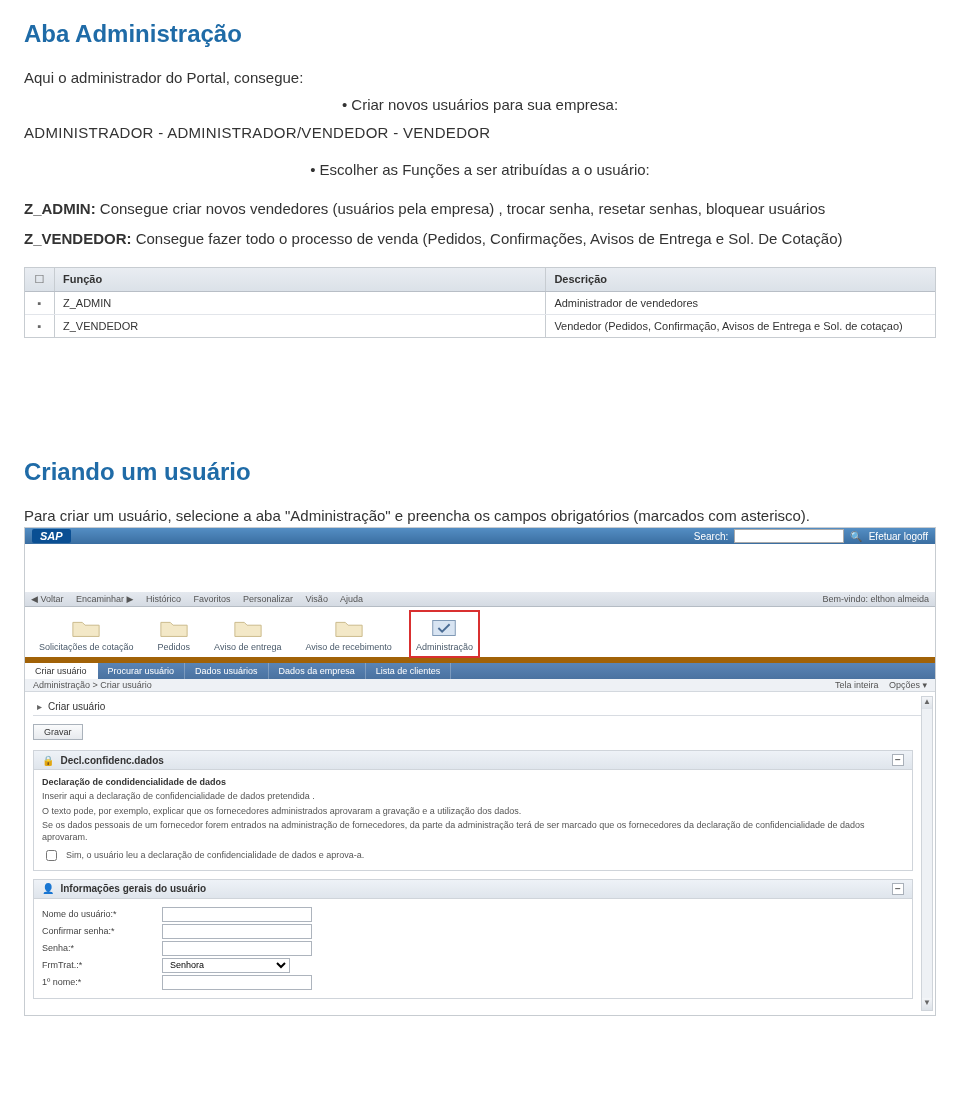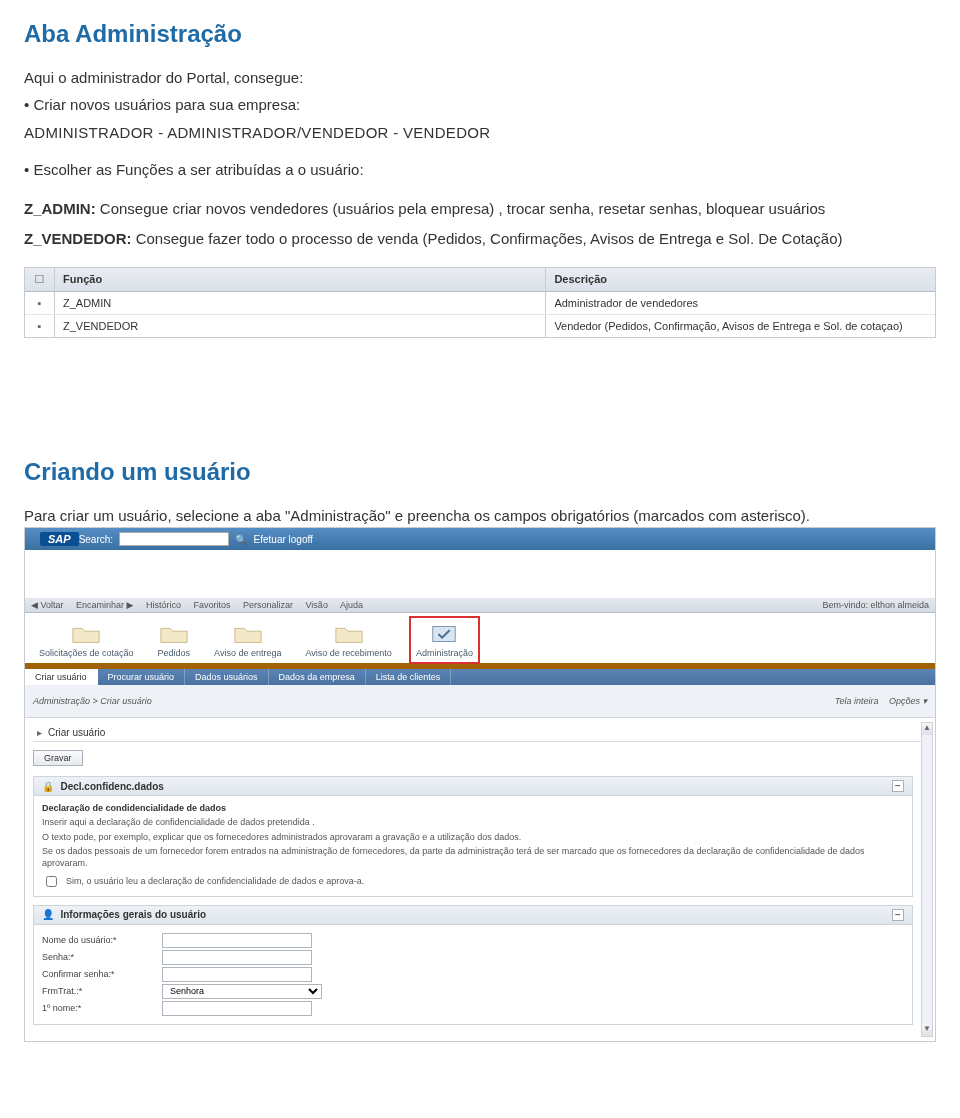--- a/index.html
+++ b/index.html
@@ -16,21 +16,21 @@
     color: #1f6ba7;
     font-size: 24px;
     font-weight: bold;
     margin: 0 0 18px 0;
   }
   p.body-text {
     font-size: 15px;
     line-height: 1.55;
     margin: 0 0 4px 0;
   }
-  .bullet-line { font-size: 15px; line-height: 1.55; margin: 0 0 4px 0; }
+  .bullet-line { font-size: 15px; line-height: 1.55; margin: 0 0 4px 0; text-align: center; }
   .admin-line { font-size: 15px; line-height: 1.55; margin: 0 0 14px 0; letter-spacing: 0.3px; }
   .block { margin-bottom: 16px; }
   .defs p { font-size: 15px; line-height: 1.6; margin: 0 0 6px 0; }
   strong.role { font-weight: bold; }
 
   
   .sap-table {
     margin-top: 8px;
     border: 1px solid #c7ccd1;
     background: #f6f8fb;
@@ -60,23 +60,23 @@
   .spacer { height: 120px; }
 
   
   .sap-portal {
     border: 1px solid #c7ccd1;
     font-size: 10px;
     color: #333;
     background: #fff;
   }
   .sap-topbar {
-    display:flex; align-items:center; 
+    display:flex; align-items:center; justify-content:space-between;
     background: linear-gradient(#548ec4, #3a6ea1);
-    height: 22px; padding: 0 15px; color:#fff;
+    height: 16px; padding: 0 7px; color:#fff;
   }
   .sap-logo { font-weight:bold; font-style:italic; background:#0a4f93; padding:1px 8px; border-radius:2px; font-size:11px; }
   .sap-topbar-right { display:flex; align-items:center; gap:6px; }
   .sap-topbar-right input {
     height: 14px; font-size:9px; width:110px; border:1px solid #aaa; padding:0 3px;
   }
   .sap-navrow {
     display:flex; align-items:center; justify-content:space-between;
     background: linear-gradient(#e5e9ef, #d5dbe3);
     border-bottom:1px solid #b5bcc4;
@@ -96,23 +96,22 @@
   .maintab svg { width:30px; height:24px; }
   .maintab.active { outline:2px solid #d93030; outline-offset:1px; }
   .sap-subtabs {
     display:flex; background:linear-gradient(#5a84b5,#4a72a0);
     font-size:9px; color:#fff;
   }
   .subtab { padding:3px 10px; border-right:1px solid rgba(255,255,255,0.25); cursor:pointer; }
   .subtab.active { background:#fff; color:#333; }
   .sap-breadcrumb {
     display:flex; justify-content:space-between; align-items:center;
-    background:#eef1f5; padding:11px 8px; font-size:9px; color:#555;
+    background:#eef1f5; padding:1px 8px; font-size:9px; color:#555;
     border-bottom:1px solid #d3d8de;
-    font-style:italic;
   }
   .sap-breadcrumb .right-opts span { margin-left:8px; color:#555; }
   .sap-content {
     position:relative; padding:6px 8px 8px 8px; background:#fff;
   }
   .scrollbar {
     position:absolute; right:2px; top:4px; bottom:4px; width:12px;
     background:#eef1f5; border:1px solid #cfd4da;
   }
   .scrollbar .up, .scrollbar .down {
@@ -147,21 +146,21 @@
   .panel-body p { margin:0 0 2px 0; line-height:1.35; }
   .panel-body .bold { font-weight:bold; color:#333; }
   .checkbox-row { display:flex; align-items:center; gap:6px; margin-top:4px; }
   .checkbox-row input { width:11px; height:11px; }
   .form-row { display:flex; align-items:center; margin:2px 0; }
   .form-row label { width:120px; font-size:9px; color:#444; }
   .form-row input[type=text], .form-row input[type=password], .form-row select {
     height:15px; font-size:9px; border:1px solid #adb4bd; padding:0 3px; background:#fff;
     width:150px;
   }
-  .form-row select { width:160px; }
+  .form-row select { width:128px; }
   .folder-ico { width:28px; height:22px; }
 </style>
 </head>
 <body>
 
 <h1 class="section-title">Aba Administração</h1>
 
 <div class="block">
   <p class="body-text">Aqui o administrador do Portal, consegue:</p>
   <p class="bullet-line">• Criar novos usuários para sua empresa:</p>
@@ -318,25 +317,25 @@
           <span>Informações gerais do usuário</span>
         </span>
         <span class="minus">−</span>
       </div>
       <div class="panel-body">
         <div class="form-row">
           <label>Nome do usuário:*</label>
           <input type="text" style="">
         </div>
         <div class="form-row">
+          <label>Confirmar senha:*</label>
+          <input type="password" style="">
+        </div>
+        <div class="form-row">
           <label>Senha:*</label>
-          <input type="password" style="">
-        </div>
-        <div class="form-row">
-          <label>Confirmar senha:*</label>
           <input type="password" style="">
         </div>
         <div class="form-row">
           <label>FrmTrat.:*</label>
           <select>
             <option>Senhora</option>
           </select>
         </div>
         <div class="form-row">
           <label>1º nome:*</label>

